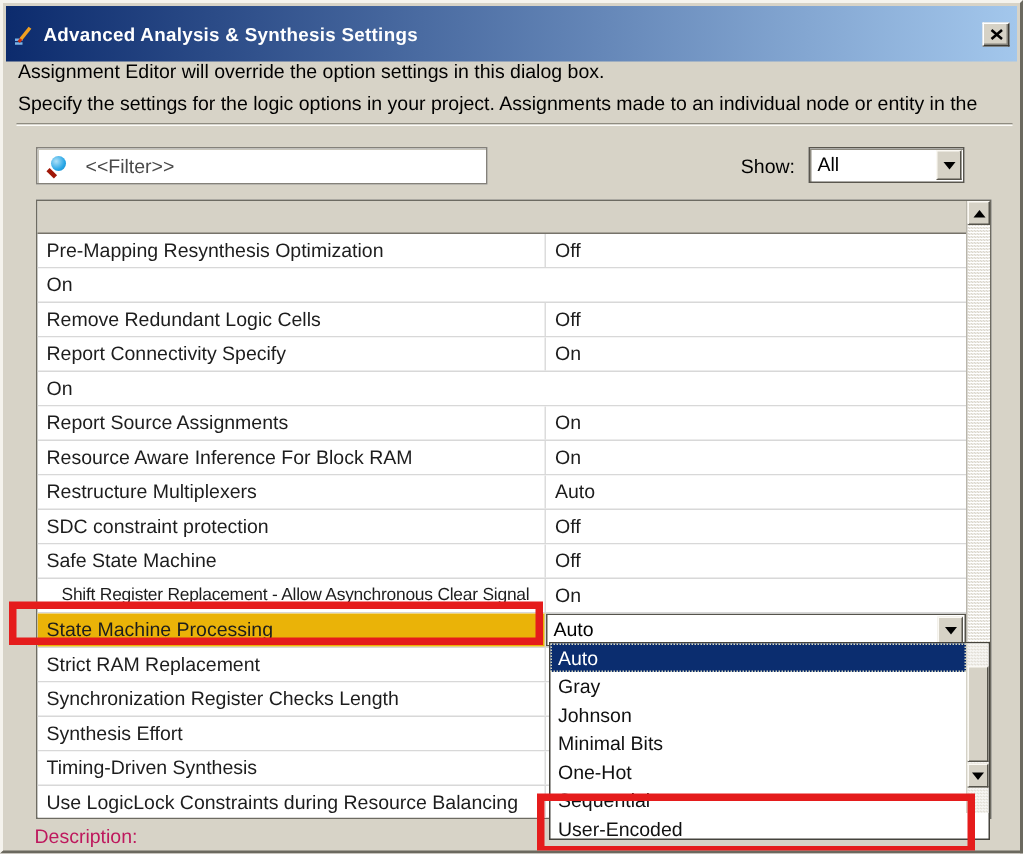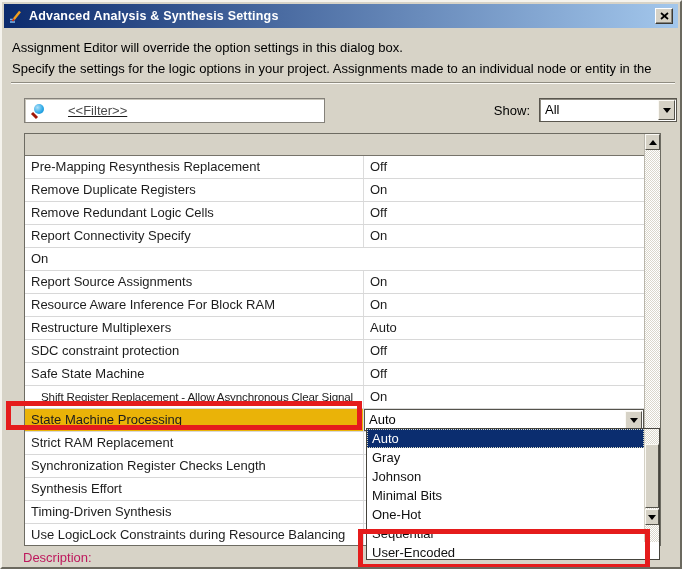--- a/index.html
+++ b/index.html
@@ -12,21 +12,21 @@
   }
   .dialog {
     position: relative; width: 682px; height: 569px;
     background: #d7d3c7;
     border: 2px solid;
     border-color: #f5f3ed #6b695f #6b695f #f5f3ed;
     overflow: hidden;
   }
   
   .titlebar {
-    position: absolute; left: 2px; top: 2px; right: 2px; height: 24px;
+    position: absolute; left: 2px; top: 2px; right: 2px; height: 37px;
     background: linear-gradient(to right, var(--titlebar-gradient-start,#0c2b6d), var(--titlebar-gradient-end,#a3c7ec));
     display: flex; align-items: center; padding: 0 5px; gap: 6px;
   }
   .title-text {
     color: #fff; font-weight: bold; font-size: 12.5px; letter-spacing: .2px;
     white-space: nowrap;
   }
   .close-btn {
     margin-left: auto; width: 18px; height: 16px;
     background: #d6d2c6;
@@ -43,21 +43,21 @@
   .separator {
     position: absolute; left: 9px; top: 80px; width: 664px; height: 2px;
     border-top: 1px solid #8f8c81; border-bottom: 1px solid #fcfbf7;
   }
   
   .filter-box {
     position: absolute; left: 22px; top: 96px; width: 301px; height: 25px;
     background: #fff;
     border: 1px solid #84817a;
     box-shadow: inset 1px 1px 0 #c9c6bb;
-    display: flex; align-items: center; padding-left: 7px; gap: 24px; text-decoration: underline;
+    display: flex; align-items: center; padding-left: 7px; gap: 13px;
   }
   .magnifier { position: relative; width: 12px; height: 13px; flex: none; }
   .magnifier .lens {
     position: absolute; left: 2px; top: 0; width: 10px; height: 10px;
     border-radius: 50%;
     background: radial-gradient(circle at 35% 35%, #aee0f8 0%, #29a7e6 60%, #1286c4 100%);
   }
   .magnifier .handle {
     position: absolute; left: -1px; bottom: 0; width: 7px; height: 3px;
     background: #a01708; transform: rotate(45deg);
@@ -66,21 +66,21 @@
     border: none; outline: none; flex: 1; height: 100%;
     font-family: "Liberation Sans", sans-serif; font-size: 13px; color: #333;
     background: transparent;
   }
   .filter-input::placeholder { color: #4a4a4a; opacity: 1; }
   .show-label {
     position: absolute; left: 440px; top: 101px; width: 88px;
     text-align: right; color: #000;
   }
   .show-combo {
-    position: absolute; left: 537px; top: 96px; width: 138px; height: 24px;
+    position: absolute; left: 537px; top: 96px; width: 104px; height: 24px;
     background: #fff;
     border: 1px solid #59564e;
     box-shadow: inset 1px 1px 0 #8e8b81;
   }
   .show-combo .combo-value { display:block; padding-left: 5px; line-height: 21px; color:#000; }
   .combo-arrow-btn {
     position: absolute; right: 1px; top: 1px; bottom: 1px; width: 17px;
     background: #d6d2c6;
     border: 1px solid; border-color: #fbf9f4 #55534b #55534b #fbf9f4;
     display: flex; align-items: center; justify-content: center;
@@ -213,25 +213,24 @@
 
   <div class="tbl">
     <div class="tbl-header">
       <div class="th th-name">Name:</div>
       <div class="th th-setting">Setting:</div>
     </div>
 
     <div class="tbl-body">
       <div id="rows-before">
           <div class="row">
-            <div class="cell-name">Pre-Mapping Resynthesis Replacement</div>
+            <div class="cell-name">Pre-Mapping Resynthesis Optimization</div>
             <div class="cell-setting">Off</div>
           </div>
           <div class="row">
-            <div class="cell-name">Remove Duplicate Registers</div>
             <div class="cell-setting">On</div>
           </div>
           <div class="row">
             <div class="cell-name">Remove Redundant Logic Cells</div>
             <div class="cell-setting">Off</div>
           </div>
           <div class="row">
             <div class="cell-name">Report Connectivity Specify</div>
             <div class="cell-setting">On</div>
           </div>

